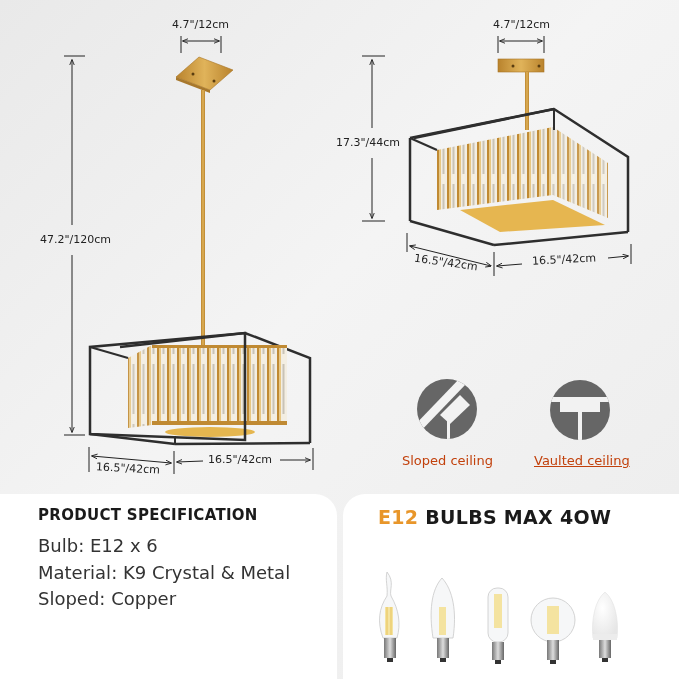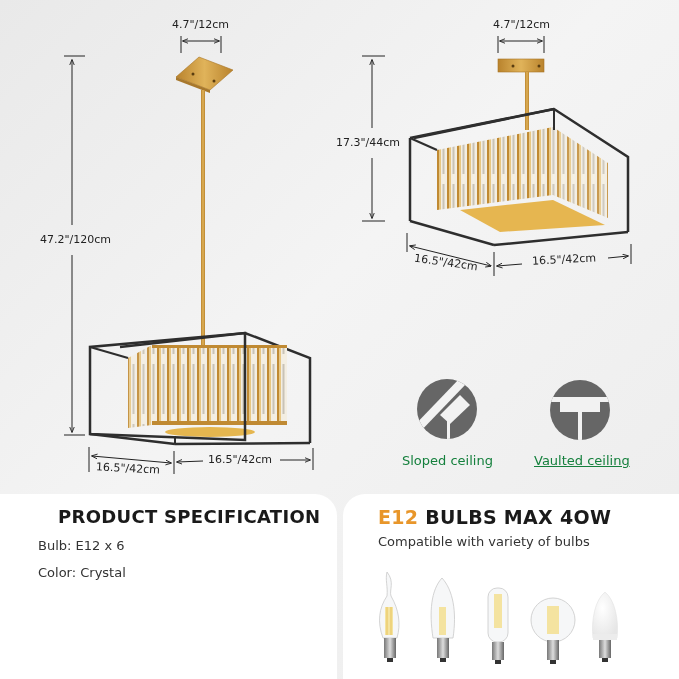--- a/index.html
+++ b/index.html
@@ -10,37 +10,36 @@
     position: relative;
     color: #222;
   }
   .stage { position: absolute; left: 0; top: 0; width: 679px; height: 492px; }
   .dim-text {
     position: absolute; font-size: 11px; color: #222; white-space: nowrap;
     font-family: "DejaVu Sans", sans-serif;
   }
   svg.abs { position: absolute; left: 0; top: 0; }
   .ceil-label {
-    position: absolute; font-size: 13px; color: #15803d; white-space: nowrap;
+    position: absolute; font-size: 13px; color: #c2410c; white-space: nowrap;
     font-family: "DejaVu Sans", sans-serif; text-align: center;
   }
   .panel {
     position: absolute; background: #fff; top: 494px; height: 185px;
   }
   .panel-left { left: 0; width: 337px; border-top-right-radius: 22px; }
   .panel-right { left: 343px; width: 336px; border-top-left-radius: 22px; }
   .spec-title {
     position: absolute; left: 38px; top: 12px;
-    font-size: 18px; font-weight: bold; color: #1a1a1a; letter-spacing: 0.3px;
+    font-size: 15px; font-weight: bold; color: #1a1a1a; letter-spacing: 0.3px;
     font-family: "DejaVu Sans", sans-serif;
-    margin-left: 20px;
   }
   .spec-list { position: absolute; left: 38px; top: 44px; list-style: none; }
   .spec-list li {
-    font-size: 13px; color: #333; height: 26.5px; line-height: 16px;
+    font-size: 18px; color: #333; height: 26.5px; line-height: 16px;
     font-family: "DejaVu Sans", sans-serif;
   }
   .bulb-title {
     position: absolute; left: 35px; top: 12px; font-size: 19px; font-weight: bold;
     color: #1a1a1a; font-family: "DejaVu Sans", sans-serif; letter-spacing: 0.3px;
   }
   .bulb-title .accent { color: #e8962a; }
   .bulb-sub {
     position: absolute; left: 35px; font-size: 13px; color: #333;
     font-family: "DejaVu Sans", sans-serif; white-space: nowrap;
@@ -181,29 +180,29 @@
     </g>
   </svg>
   <div class="ceil-label" style="left:402px; top:453px;">Sloped ceiling</div>
   <div class="ceil-label" style="left:534px; top:453px;text-decoration:underline;">Vaulted ceiling</div>
 </div>
 
 <div class="panel panel-left">
   <div class="spec-title">PRODUCT SPECIFICATION</div>
   <ul class="spec-list">
     <li>Bulb: E12 x 6</li>
-    <li>Color: Crystal</li>
+    <li>Material: K9 Crystal  &amp; Metal</li>
+    <li>Sloped: Copper</li>
   </ul>
 </div>
 
 <div class="panel panel-right">
   <div class="bulb-title">
     <span class="accent">E12</span><span> BULBS MAX 4OW</span>
   </div>
-  <div class="bulb-sub" style="top:40px;">Compatible with variety of bulbs</div>
 
   <svg class="bulbs" viewBox="0 0 280 105">
     <defs>
       <linearGradient id="base" x1="0" x2="1">
         <stop offset="0" stop-color="#777"></stop>
           <stop offset="0.5" stop-color="#ddd"></stop>
           <stop offset="1" stop-color="#666"></stop>
       </linearGradient>
       <radialGradient id="frost" cx="0.4" cy="0.35" r="0.7">
         <stop offset="0" stop-color="#ffffff"></stop>

